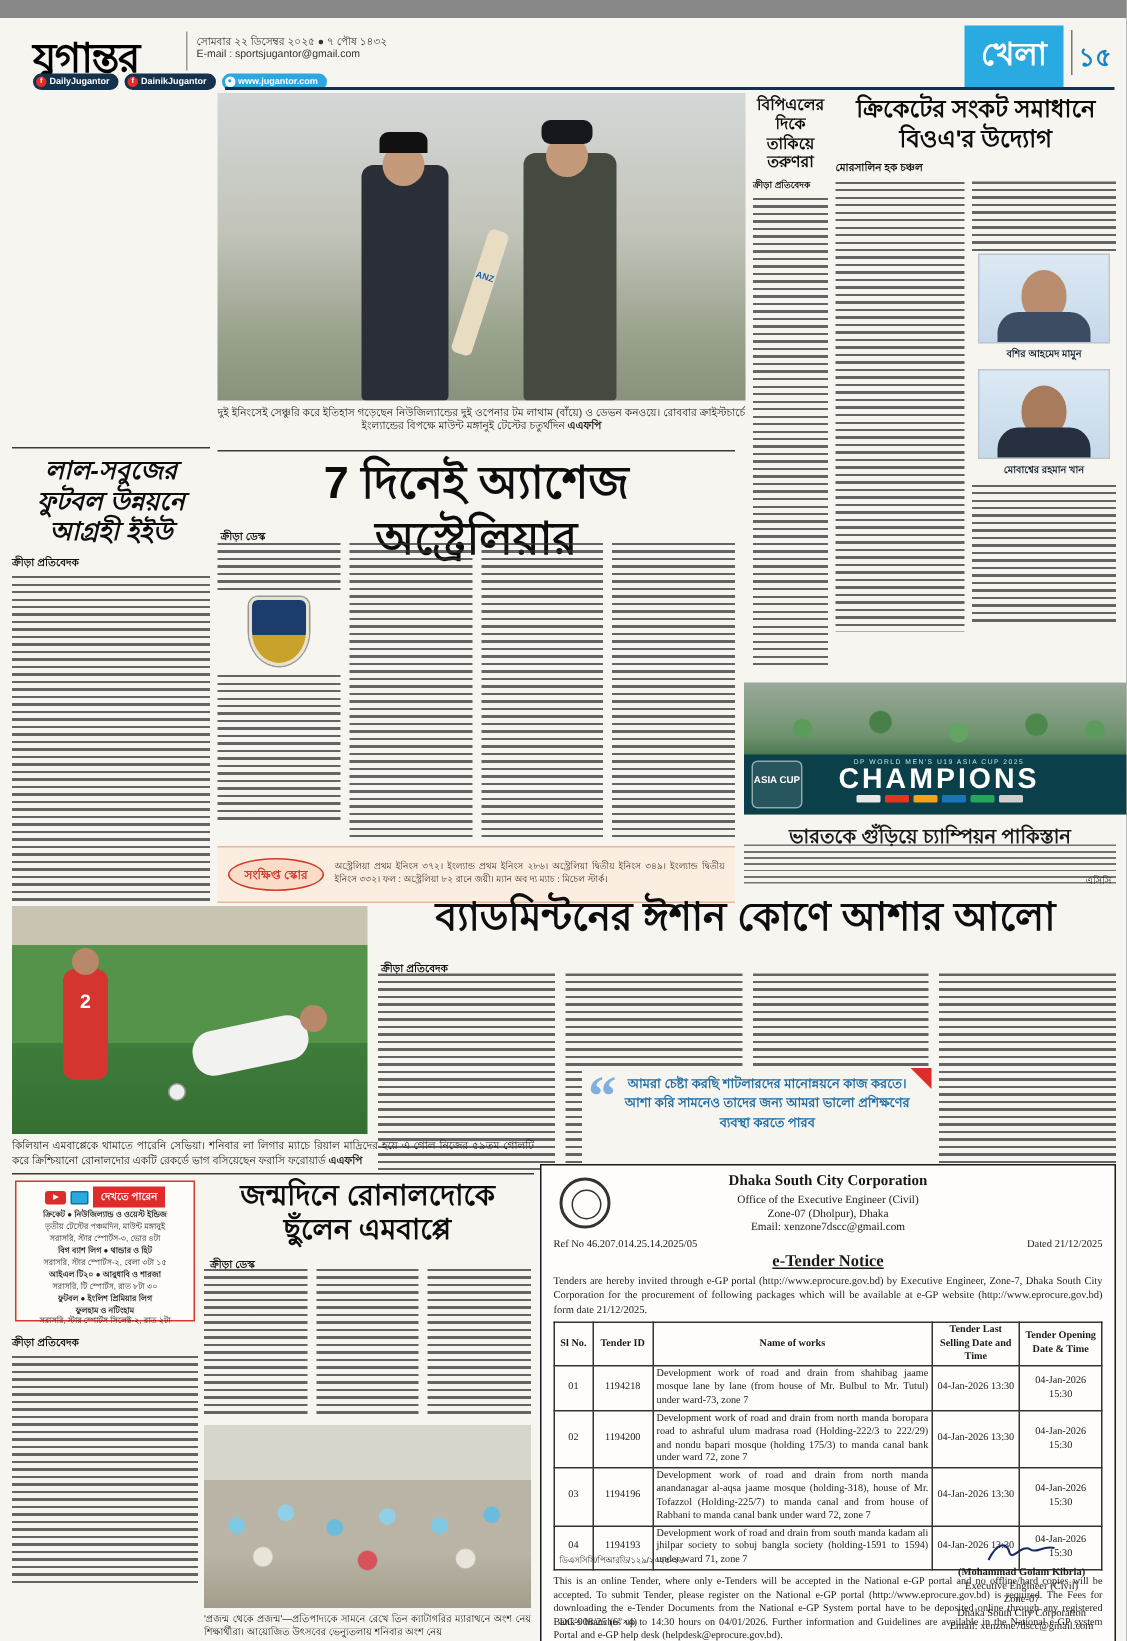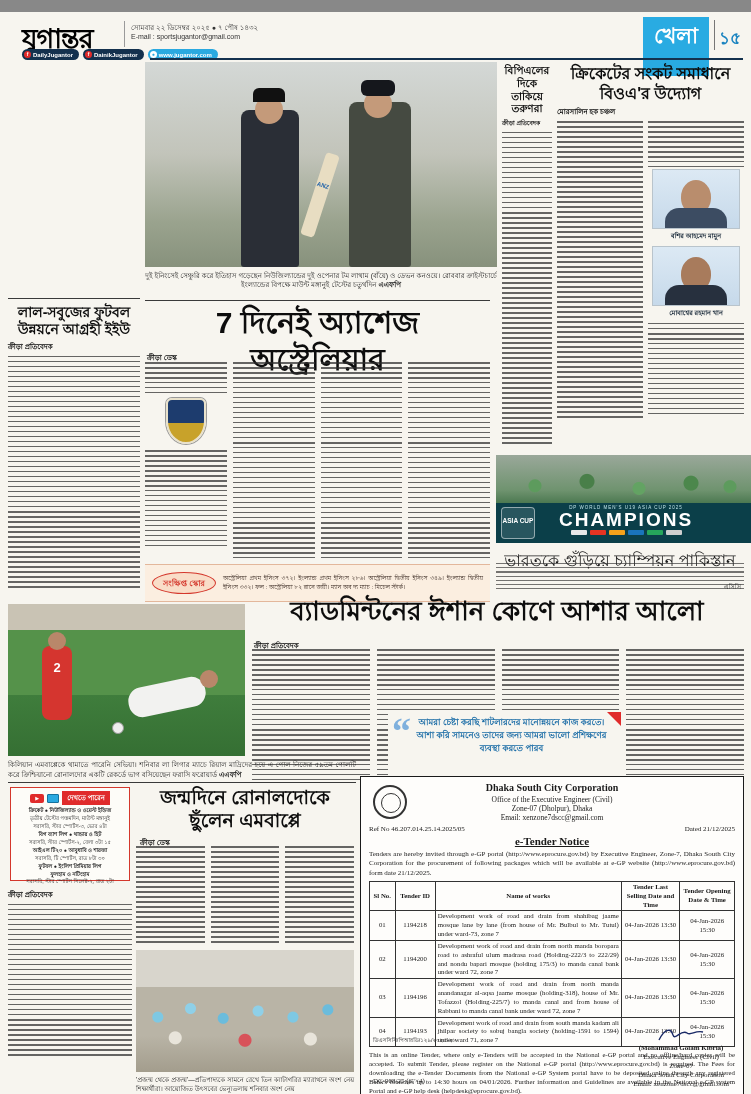--- a/index.html
+++ b/index.html
@@ -19,21 +19,21 @@
   #logo { position:absolute; left:22px; top:6px; font-size:27px; font-weight:800; letter-spacing:-1px; color:#000; }
   #mast-div { position:absolute; left:124px; top:9px; width:1px; height:26px; background:#9a9a9a; }
   #dateline { position:absolute; left:131px; top:10px; font-size:7px; color:#333; }
   #mast-email { position:absolute; left:131px; top:21px; font-size:7px; color:#333; }
   #badges { position:absolute; left:22px; top:37px; display:flex; gap:4px; }
   .badge { height:11px; border-radius:6px; color:#fff; font-size:6px; font-weight:bold; display:flex; align-items:center; gap:2px; padding:0 6px 0 2px; }
   .badge .bic { width:7px; height:7px; border-radius:50%; background:#e02b2b; color:#fff; font-size:5px; line-height:7px; text-align:center; }
   .badge.dark { background:#14314e; }
   .badge.blue { background:#2aa9e0; }
   .badge.blue .bic { background:#fff; color:#2aa9e0; }
-  #section-box { position:absolute; right:42px; top:5px; background:#29abe2; color:#fff; font-size:21px; font-weight:800; padding:3px 11px 21px; }
+  #section-box { position:absolute; right:42px; top:5px; background:#29abe2; color:#fff; font-size:21px; font-weight:800; padding:3px 11px 5px; }
   #section-div { position:absolute; right:36px; top:8px; width:1px; height:30px; background:#777; }
   #page-num { position:absolute; right:10px; top:13px; font-size:17px; font-weight:bold; color:#1b84c0; }
   #mast-rule { position:absolute; left:150px; right:8px; top:46px; height:2px; background:#14314e; }
 
   
   #art-conway { position:absolute; left:8px; top:52px; width:132px; height:232px; border-right:1px solid #d8d5cc; padding-right:5px; }
   #art-conway .hl { font-size:16px; }
   #photo-cricket { position:absolute; left:145px; top:50px; width:352px; height:205px;
      background:linear-gradient(180deg,#d4d8d6 0%,#c2c4ba 45%,#9aa38e 78%,#87917c 100%); overflow:hidden; }
   .figure { position:absolute; border-radius:8px 8px 3px 3px; }
@@ -58,39 +58,39 @@
       radial-gradient(circle at 55% 38%, #63a363 0 6px, transparent 7px),
       radial-gradient(circle at 75% 32%, #4c874c 0 7px, transparent 8px),
       radial-gradient(circle at 90% 36%, #5d9b5d 0 6px, transparent 7px),
       linear-gradient(180deg,#9aa89a 0%,#6f936f 40%,#3f6f46 60%,#2e5c3a 100%); }
   #champ-banner { position:absolute; left:0; bottom:0; width:100%; height:40px; background:#0b3f49; color:#fff; text-align:center; }
   #champ-sub { font-size:4.5px; letter-spacing:1px; color:#bfe3e8; margin-top:2px; }
   #champ-title { font-size:19px; font-weight:800; letter-spacing:2px; line-height:1; }
   #champ-sponsors { display:flex; gap:3px; justify-content:center; margin-top:1px; }
   #champ-sponsors span { width:16px; height:5px; border-radius:1px; display:block; }
   #asia-logo { position:absolute; left:5px; bottom:4px; width:34px; height:32px; background:rgba(255,255,255,.12); border:1px solid rgba(255,255,255,.5); border-radius:4px; color:#fff; font-size:6.5px; font-weight:800; text-align:center; line-height:1.1; padding-top:9px; }
-  #cap-champs-title { position:absolute; left:496px; top:536px; width:248px; font-size:16px; font-weight:normal; text-align:center; }
+  #cap-champs-title { position:absolute; left:496px; top:536px; width:248px; font-size:13px; font-weight:bold; text-align:center; }
   #cap-champs-body { position:absolute; left:496px; top:551px; width:248px; height:26px; }
   #cap-champs-credit { position:absolute; right:10px; top:570px; font-size:6.5px; color:#222; }
 
   
   #rule-ashes { left:145px; top:288px; width:345px; height:1px; }
   #art-ashes-hl { position:absolute; left:145px; top:293px; width:345px; font-size:30px; }
   #art-ashes-by { position:absolute; left:147px; top:337px; }
   #ashes-cols { position:absolute; left:145px; top:350px; width:345px; height:196px; display:flex; gap:6px; }
   #ashes-cols .col { flex:1; }
   #ashes-crest { width:40px; height:46px; margin:4px auto 6px; border-radius:6px 6px 50% 50%; background:linear-gradient(180deg,#1d3c6e 55%,#c8a22a 55%); border:2px solid #e9e2cc; box-shadow:0 0 0 1px #999; }
   #score-box { position:absolute; left:145px; top:552px; width:345px; height:38px; background:#fbeee0; border-top:1px solid #e3b79b; border-bottom:1px solid #e3b79b; display:flex; align-items:center; gap:7px; padding:3px 7px; }
   #score-label { flex:0 0 64px; height:22px; border:1.5px solid #d4372c; border-radius:50%; color:#d4372c; background:#f9ddc8; font-size:8px; font-weight:bold; display:flex; align-items:center; justify-content:center; }
   #score-text { font-size:6px; line-height:1.55; color:#3a2a22; text-align:justify; }
 
   
   #rule-eu { left:8px; top:286px; width:132px; height:1px; }
   #art-eu { position:absolute; left:8px; top:292px; width:132px; }
-  #art-eu .hl { font-size:14px; }
+  #art-eu .hl { font-size:17px;font-style:italic; }
 
   
   #art-bad-hl { position:absolute; left:250px; top:584px; width:494px; font-size:26px; }
   #art-bad-by { position:absolute; left:254px; top:625px; }
   #bad-cols { position:absolute; left:252px; top:637px; width:492px; height:131px; display:flex; gap:7px; }
   #bad-cols .col { flex:1; }
   #pull-quote { position:absolute; left:388px; top:700px; width:233px; height:66px; background:#f7f5ef; padding:4px 14px 4px 4px; }
   #pq-mark { float:left; font-size:38px; line-height:.8; color:#7fb0dd; font-weight:bold; margin-right:5px; font-family:"Liberation Serif", serif; }
   #pq-text { font-size:8.6px; font-weight:bold; color:#1f6fa8; line-height:1.5; text-align:center; }
   #pq-fold { position:absolute; top:0; right:0; width:0; height:0; border-top:14px solid #e02b2b; border-left:14px solid transparent; }

